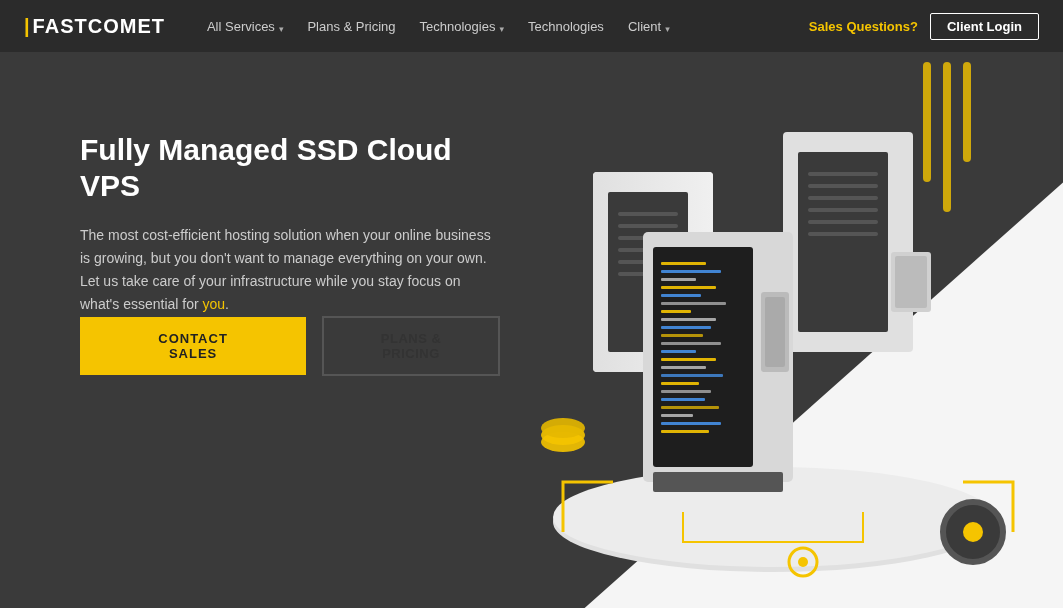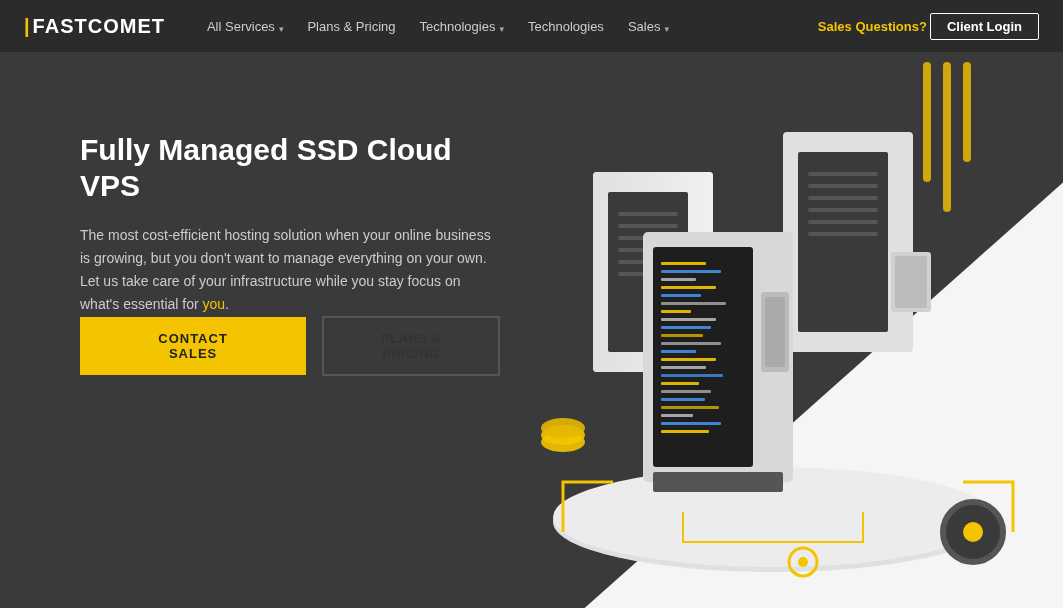--- a/index.html
+++ b/index.html
@@ -42,21 +42,21 @@
       gap: 4px;
       white-space: nowrap;
     }
     .nav-item .caret {
       font-size: 9px;
       color: #aaa;
     }
     .nav-right {
       display: flex;
       align-items: center;
-      gap: 3px;
+      gap: 12px;
     }
     .sales-questions {
       color: #f5c400;
       font-size: 13px;
       font-weight: 600;
       cursor: pointer;
     }
     .client-login {
       border: 1.5px solid #fff;
       color: #fff;
@@ -174,21 +174,21 @@
       <span>Plans &amp; Pricing</span>
     </div>
     <div class="nav-item">
       <span>Technologies</span>
       <span class="caret">▾</span>
     </div>
     <div class="nav-item">
       <span>Technologies</span>
     </div>
     <div class="nav-item">
-      <span>Sales</span>
+      <span>Client</span>
       <span class="caret">▾</span>
     </div>
   </div>
   <div class="nav-right">
     <span class="sales-questions">Sales Questions?</span>
     <button class="client-login">Client Login</button>
   </div>
 </nav>
 
 <div class="hero-content">

